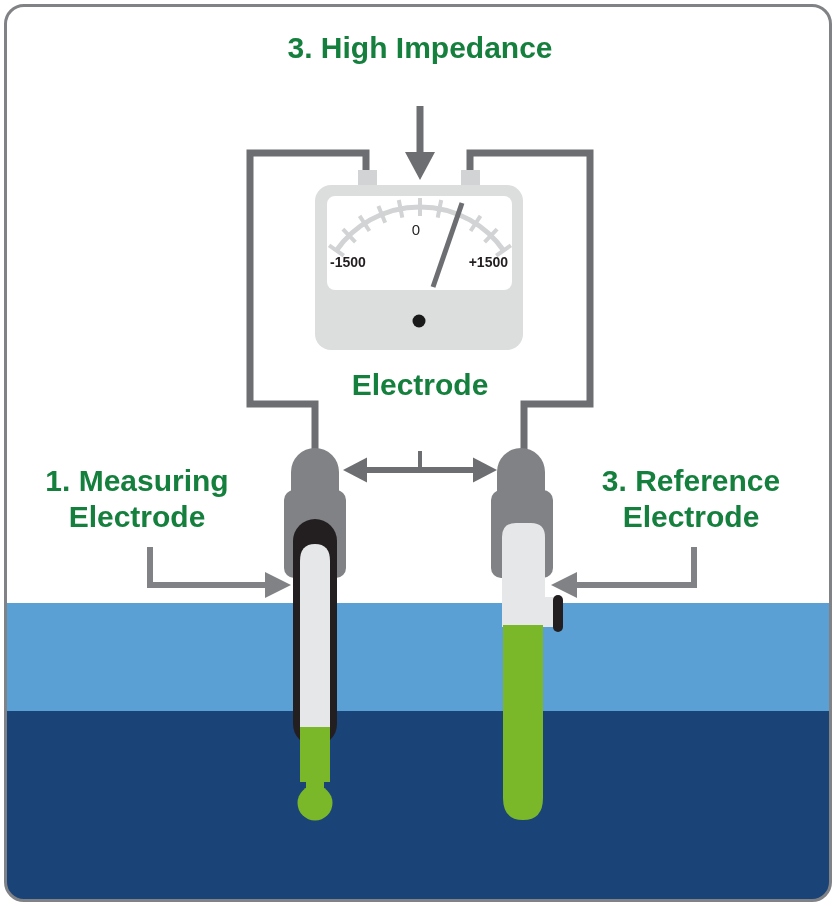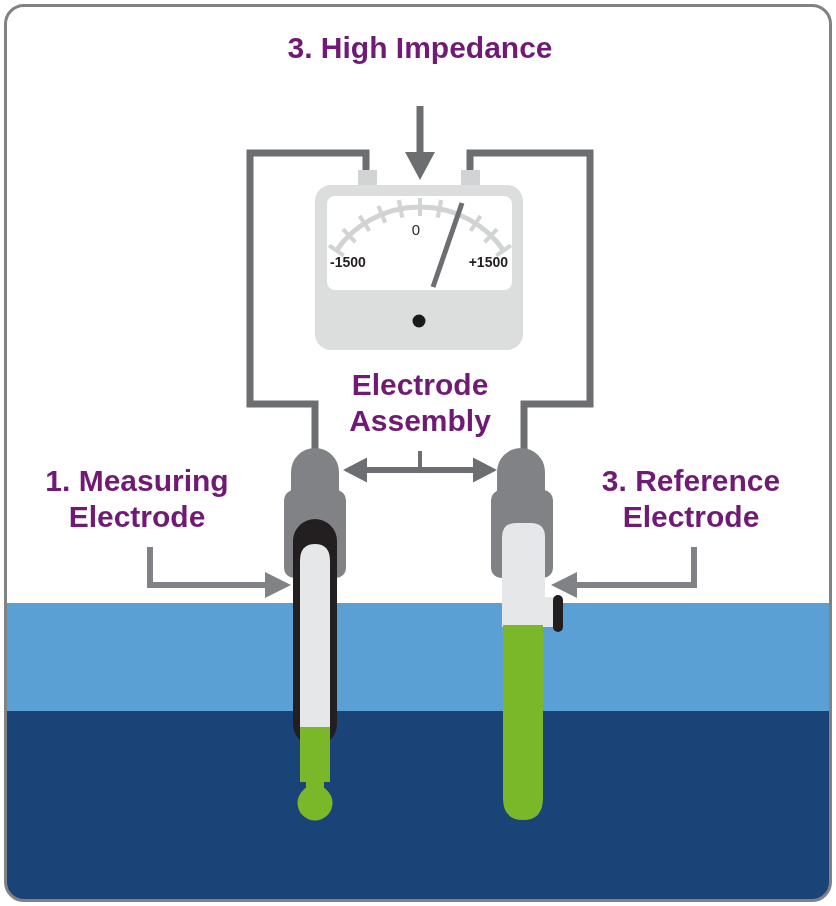--- a/index.html
+++ b/index.html
@@ -15,21 +15,21 @@
     position:absolute;left:5px;top:5px;width:826px;height:896px;
     border-radius:18px;overflow:hidden;
   }
   .water-light{position:absolute;left:0;top:598px;width:826px;height:108px;background:#5ba0d4;}
   .water-dark{position:absolute;left:0;top:706px;width:826px;height:190px;background:#1a4377;}
   
   #art{position:absolute;left:0;top:0;}
   
   .biglabel{
     position:absolute;width:400px;text-align:center;
-    font-size:30px;font-weight:bold;line-height:36px;color:#701a75;
+    font-size:30px;font-weight:bold;line-height:36px;color:#15803d;
     letter-spacing:0px;
   }
   
   .frame{
     position:absolute;left:4px;top:4px;width:828px;height:898px;
     border:3px solid #808285;border-radius:20px;box-sizing:border-box;
     pointer-events:none;
   }
 </style>
 </head>
@@ -120,21 +120,20 @@
       <rect x="553" y="595" width="10" height="37" rx="5" fill="#231f20"></rect>
     </g>
   </svg>
 
   <div class="biglabel" style="left:220px;top:30px;">
     <div>3. High Impedance</div>
   </div>
 
   <div class="biglabel" style="left:220px;top:367px;">
     <div>Electrode</div>
-    <div>Assembly</div>
   </div>
 
   <div class="biglabel" style="left:-63px;top:463px;">
     <div>1. Measuring</div>
     <div>Electrode</div>
   </div>
 
   <div class="biglabel" style="left:491px;top:463px;">
     <div>3. Reference</div>
     <div>Electrode</div>

